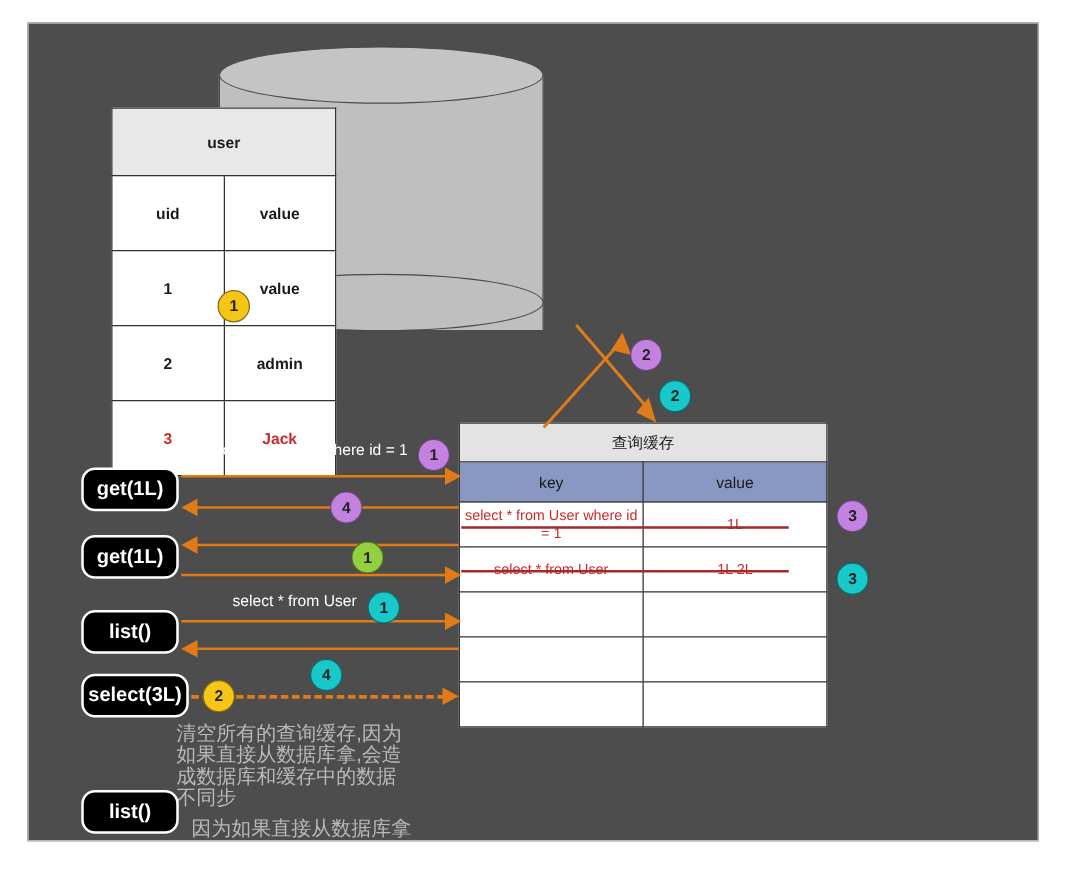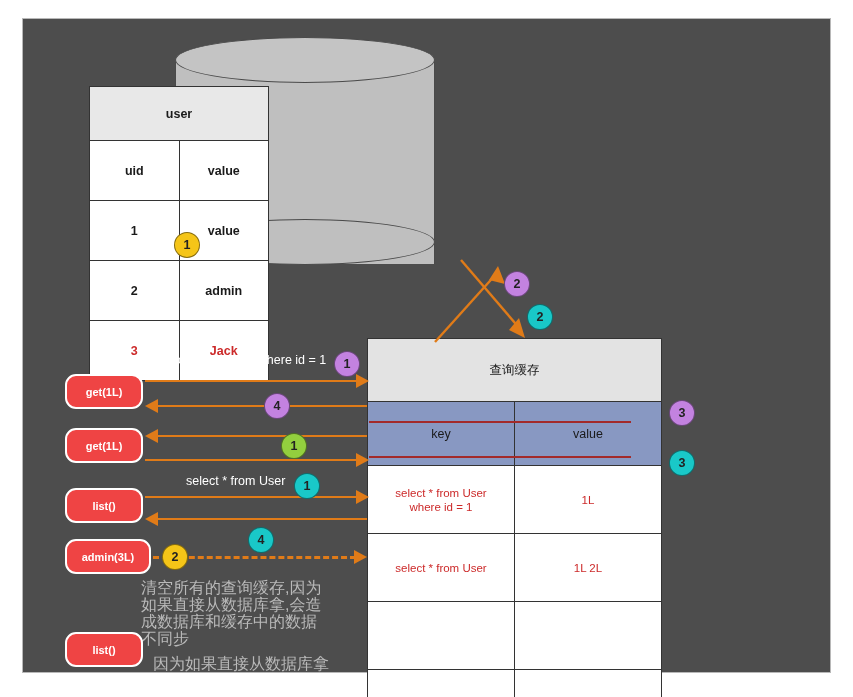--- a/index.html
+++ b/index.html
@@ -113,21 +113,21 @@
     top: 319px;
     width: 295px;
     border-collapse: collapse;
     background: #ffffff;
     font-size: 12.5px;
     color: #1a1a1a;
     z-index: 6;
   }
   #cache-table td {
     border: 1px solid #333333;
-    padding: 16px;
+    padding: 0;
     height: 35px;
     text-align: center;
     vertical-align: middle;
   }
   #cache-table .c-title {
     background: #e3e3e3;
     height: 30px;
   }
   #cache-table .c-head {
     background: #8898c2;
@@ -152,26 +152,26 @@
     height: 2px;
     background: #a32a2a;
     z-index: 20;
   }
 
   
   .mbtn {
     position: absolute;
     width: 78px;
     height: 35px;
-    background: #ef4444;
+    background: #000000;
     border: 2px solid #ffffff;
     border-radius: 11px;
     color: #ffffff;
     font-weight: bold;
-    font-size: 11px;
+    font-size: 16px;
     display: flex;
     align-items: center;
     justify-content: center;
     box-sizing: border-box;
     z-index: 15;
   }
 
   
   .arrow-line {
     position: absolute;
@@ -322,21 +322,21 @@
 
   <div class="mbtn" style="left:42px; top:469px;">list()</div>
   <div class="lbl" style="left:163px; top:455px;">select * from User</div>
   <div class="badge b-cyan" style="left:271px; top:454px;">1</div>
   <div class="arrow-line" style="left:122px; top:477px; width:215px;"></div>
   <div class="arrow-head ah-right" style="left:333px; top:471px;"></div>
   <div class="arrow-line" style="left:132px; top:499px; width:212px;"></div>
   <div class="arrow-head ah-left" style="left:122px; top:493px;"></div>
   <div class="badge b-cyan" style="left:225px; top:508px;">4</div>
 
-  <div class="mbtn" style="left:42px; top:520px; width:86px;">admin(3L)</div>
+  <div class="mbtn" style="left:42px; top:520px; width:86px;">select(3L)</div>
   <div class="dashed-line" style="left:130px; top:537px; width:203px;"></div>
   <div class="arrow-head ah-right" style="left:331px; top:531px;"></div>
   <div class="badge b-yellow" style="left:139px; top:525px;">2</div>
   <div class="note" id="note-clear">清空所有的查询缓存,因为如果直接从数据库拿,会造成数据库和缓存中的数据不同步</div>
 
   <div class="mbtn" style="left:42px; top:613px;">list()</div>
   <div class="note" id="note-repeat">因为如果直接从数据库拿</div>
 
 </div>
 

